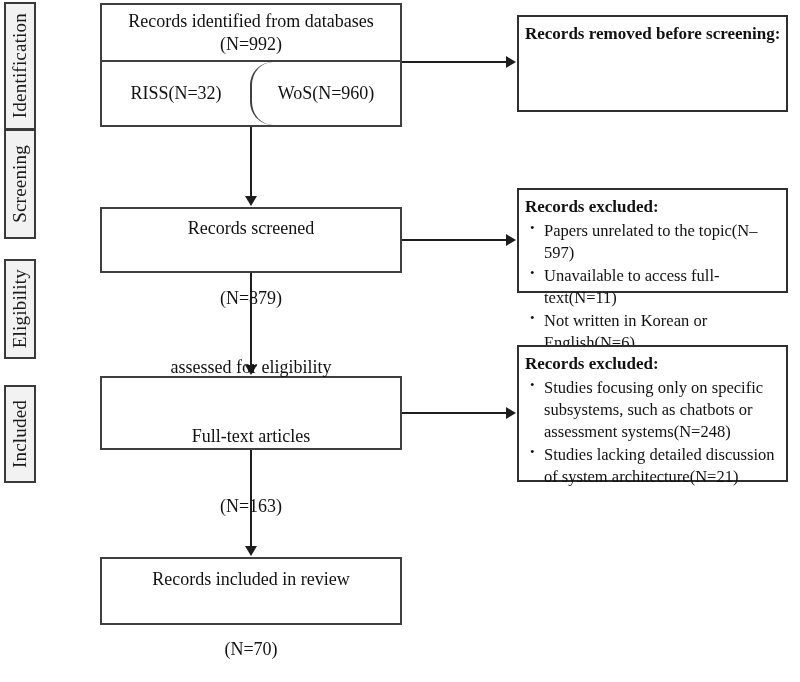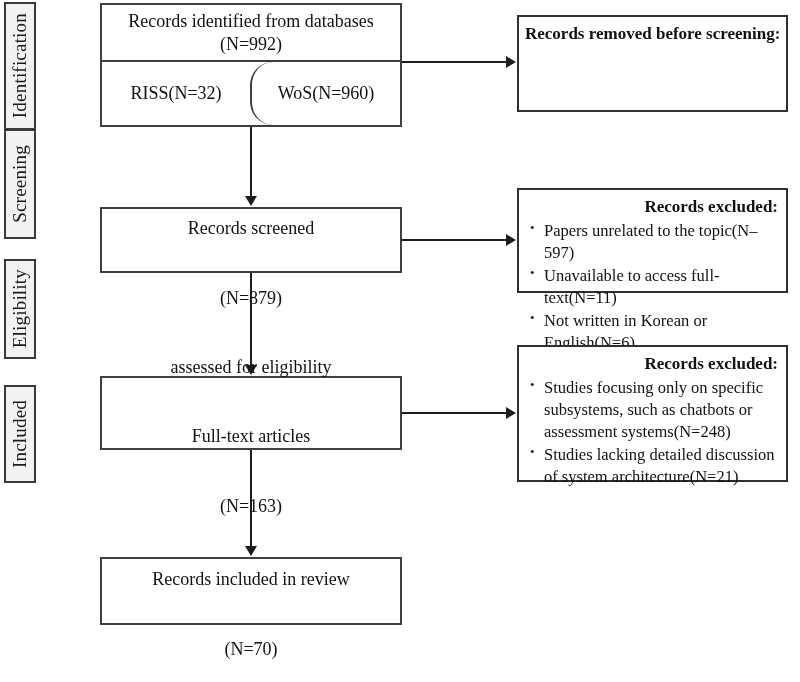--- a/index.html
+++ b/index.html
@@ -94,21 +94,21 @@
 
   
   .excl {
     position: absolute;
     box-sizing: border-box;
     border: 2px solid #2f2f2f;
     background: #ffffff;
     padding: 7px 8px 7px 6px;
   }
   .excl-title {
-    text-align: right;
+    text-align: left;
     font-size: 17px;
     font-weight: 600;
     margin-bottom: 3px;
     white-space: nowrap;
   }
   .excl-list {
     list-style: none;
     margin: 0;
     padding: 0;
   }

